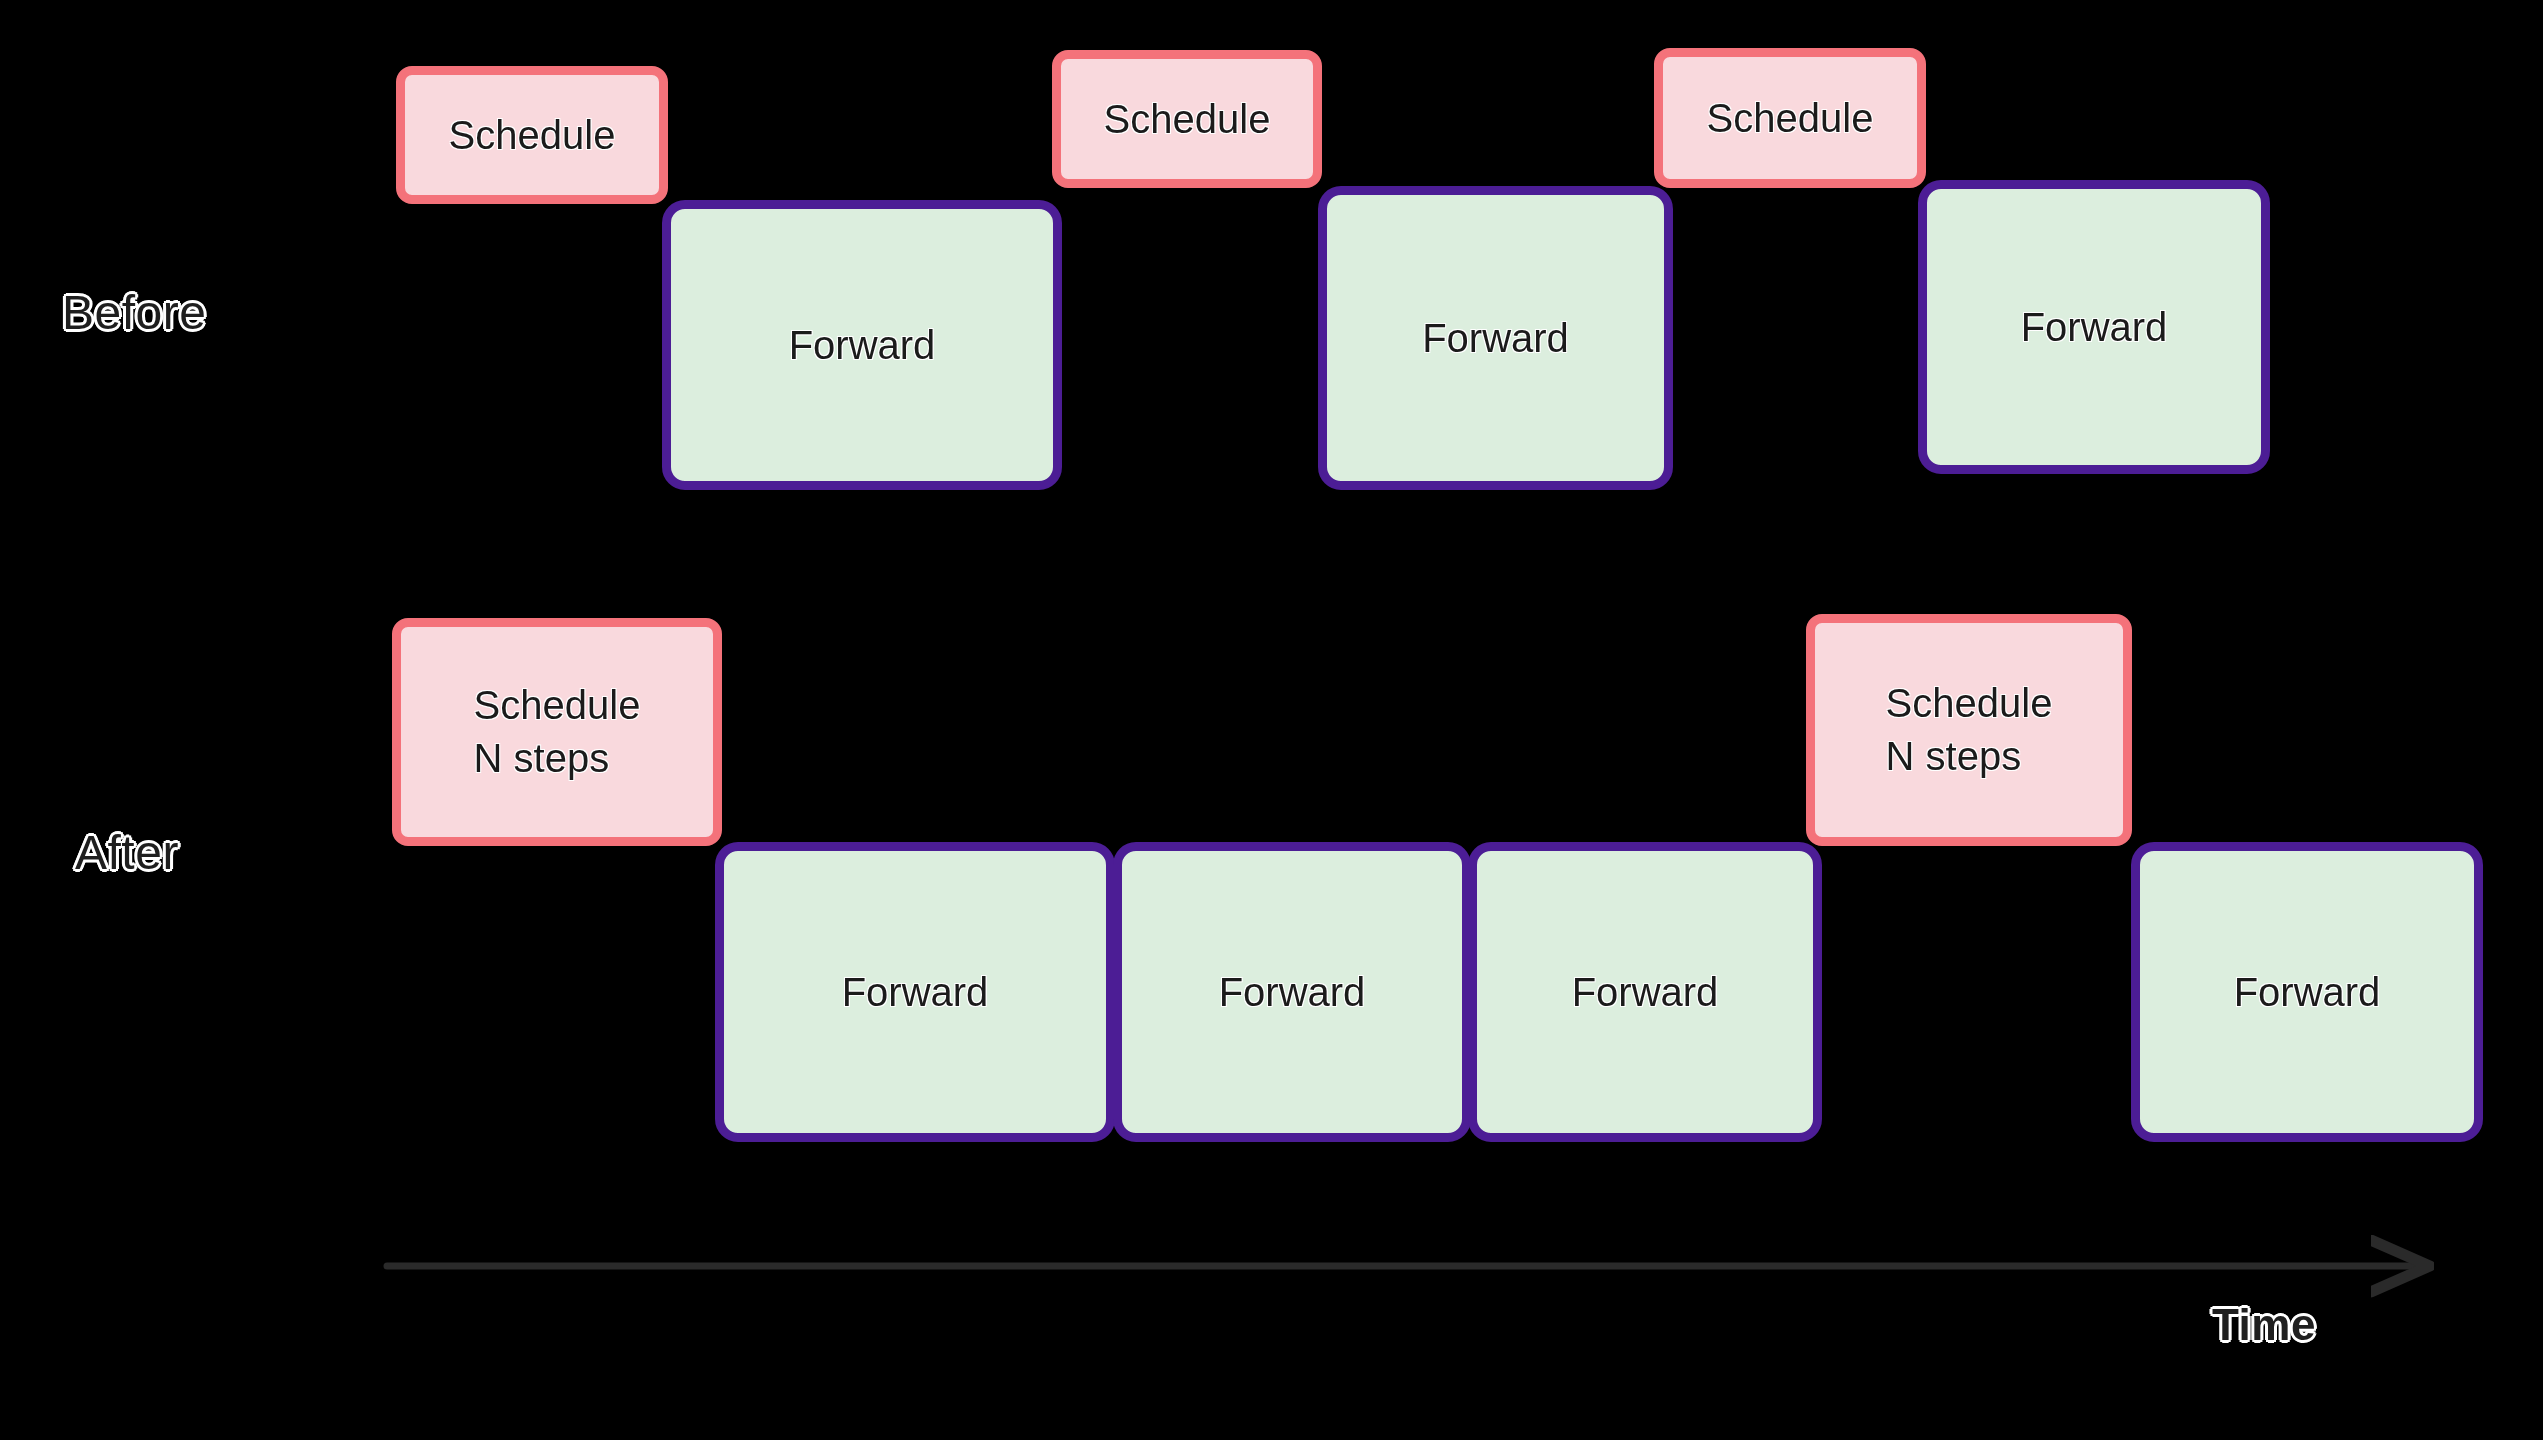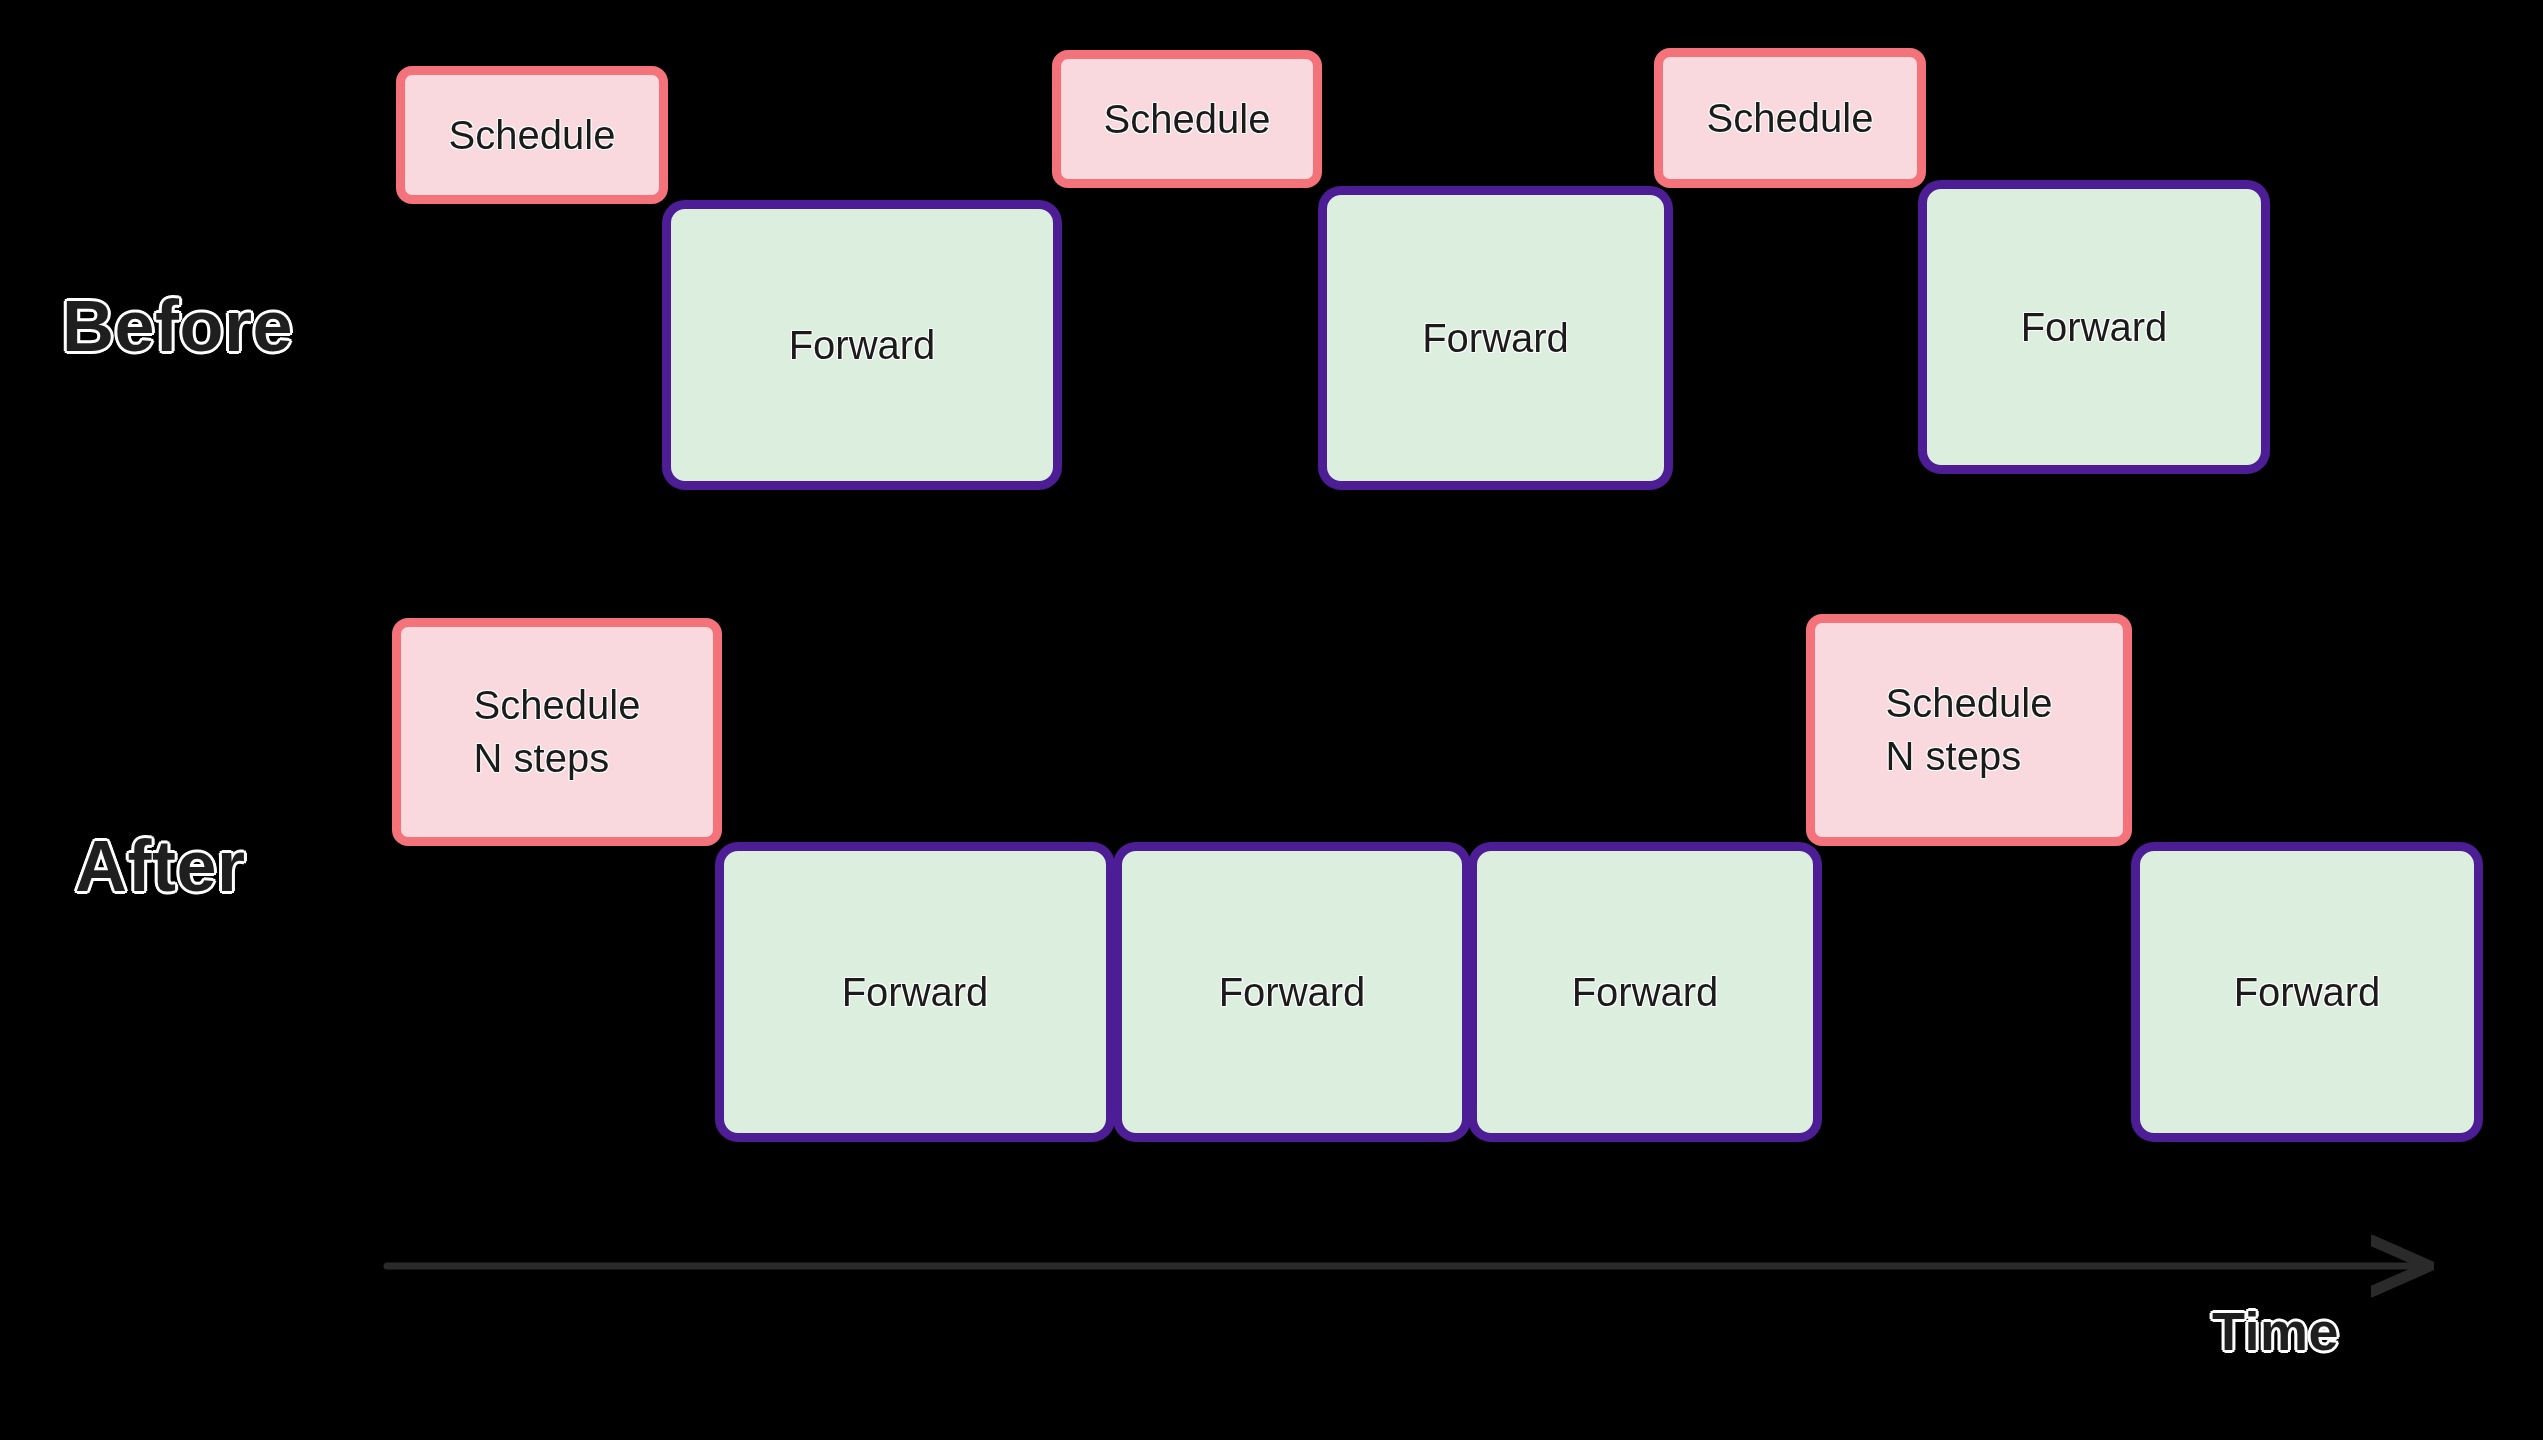--- a/index.html
+++ b/index.html
@@ -17,22 +17,22 @@
     position: relative;
     width: 2543px;
     height: 1440px;
     background: #000000;
     overflow: hidden;
   }
 
   
   .row-label {
     position: absolute;
-    font-size: 72px;
-    font-weight: 700;
+    font-size: 48px;
+    font-weight: 400;
     color: #1f1f1f;
     letter-spacing: 0.5px;
     white-space: nowrap;
     -webkit-text-stroke: 3px #ffffff;
     paint-order: stroke fill;
     text-shadow:
       -2px -2px 0 #ffffff,  2px -2px 0 #ffffff,
       -2px  2px 0 #ffffff,  2px  2px 0 #ffffff,
       -3px  0   0 #ffffff,  3px  0   0 #ffffff,
        0   -3px 0 #ffffff,  0    3px 0 #ffffff;
@@ -80,21 +80,21 @@
   }
   #time-axis svg {
     display: block;
     width: 100%;
     height: 100%;
     overflow: visible;
   }
 
   #time-label {
     position: absolute;
-    font-size: 54px;
+    font-size: 44px;
     font-weight: 700;
     color: #1f1f1f;
     letter-spacing: 0.5px;
     white-space: nowrap;
     -webkit-text-stroke: 3px #ffffff;
     paint-order: stroke fill;
     text-shadow:
       -2px -2px 0 #ffffff,  2px -2px 0 #ffffff,
       -2px  2px 0 #ffffff,  2px  2px 0 #ffffff,
       -3px  0   0 #ffffff,  3px  0   0 #ffffff,

